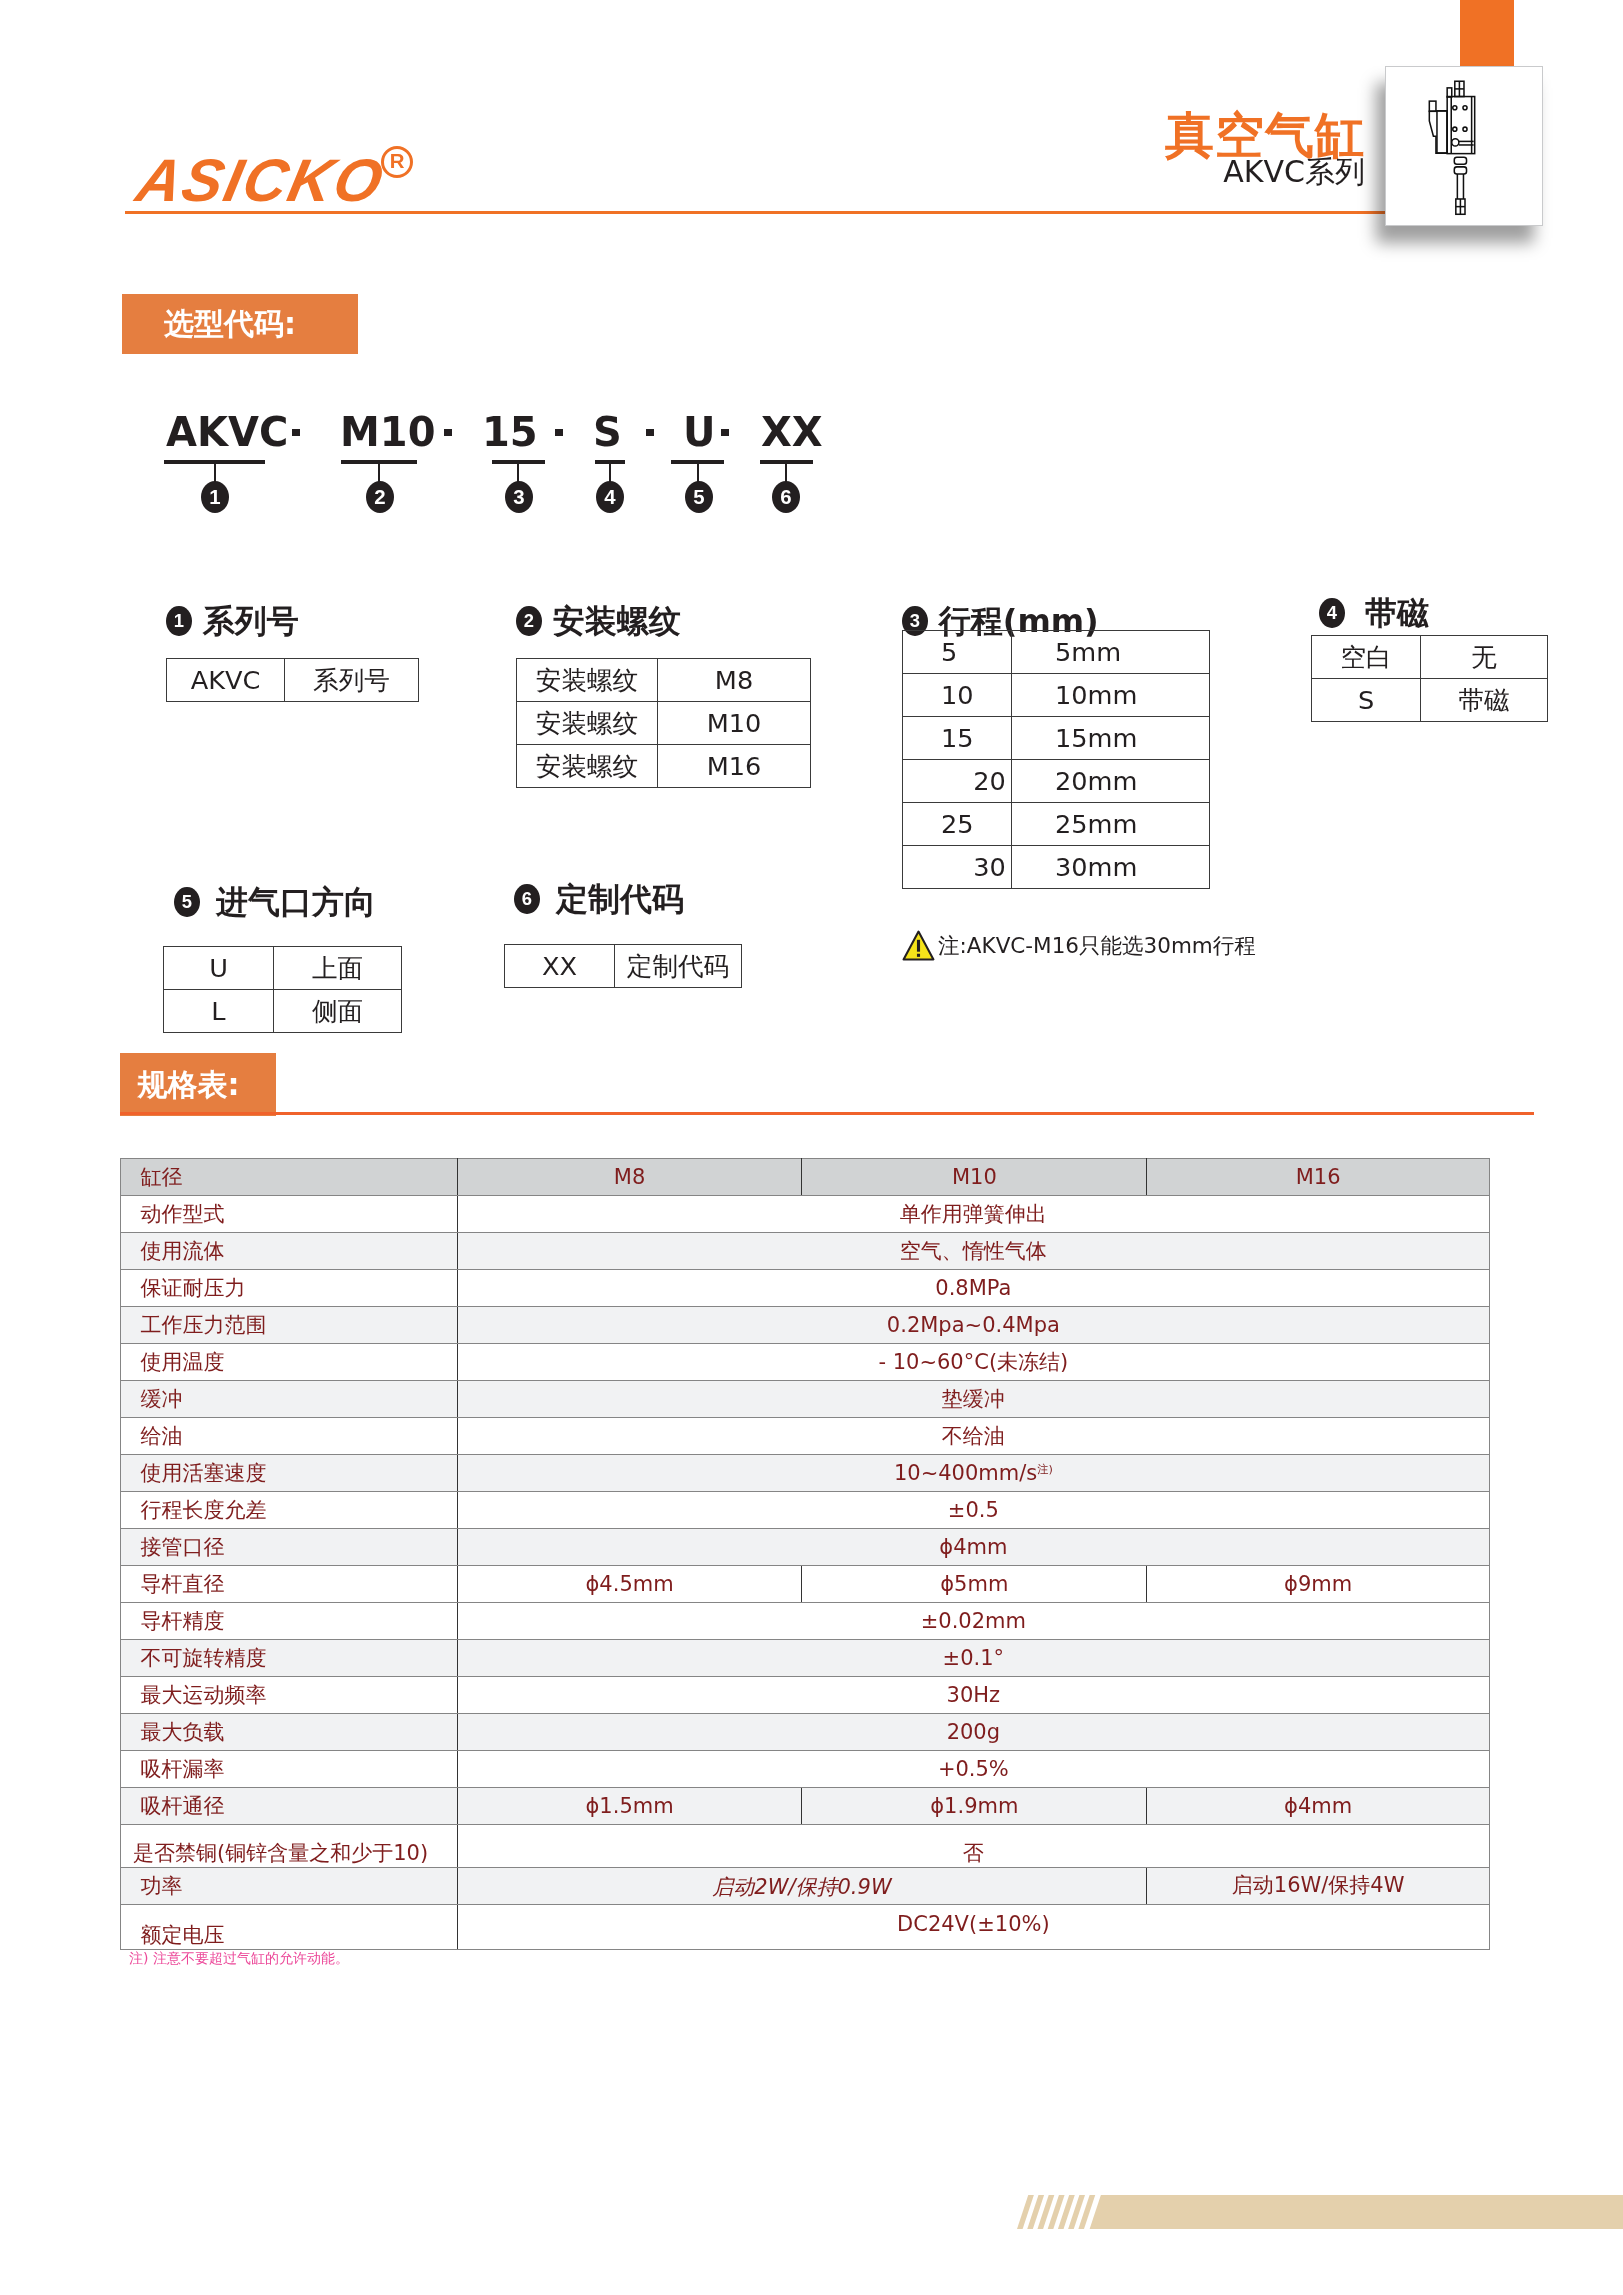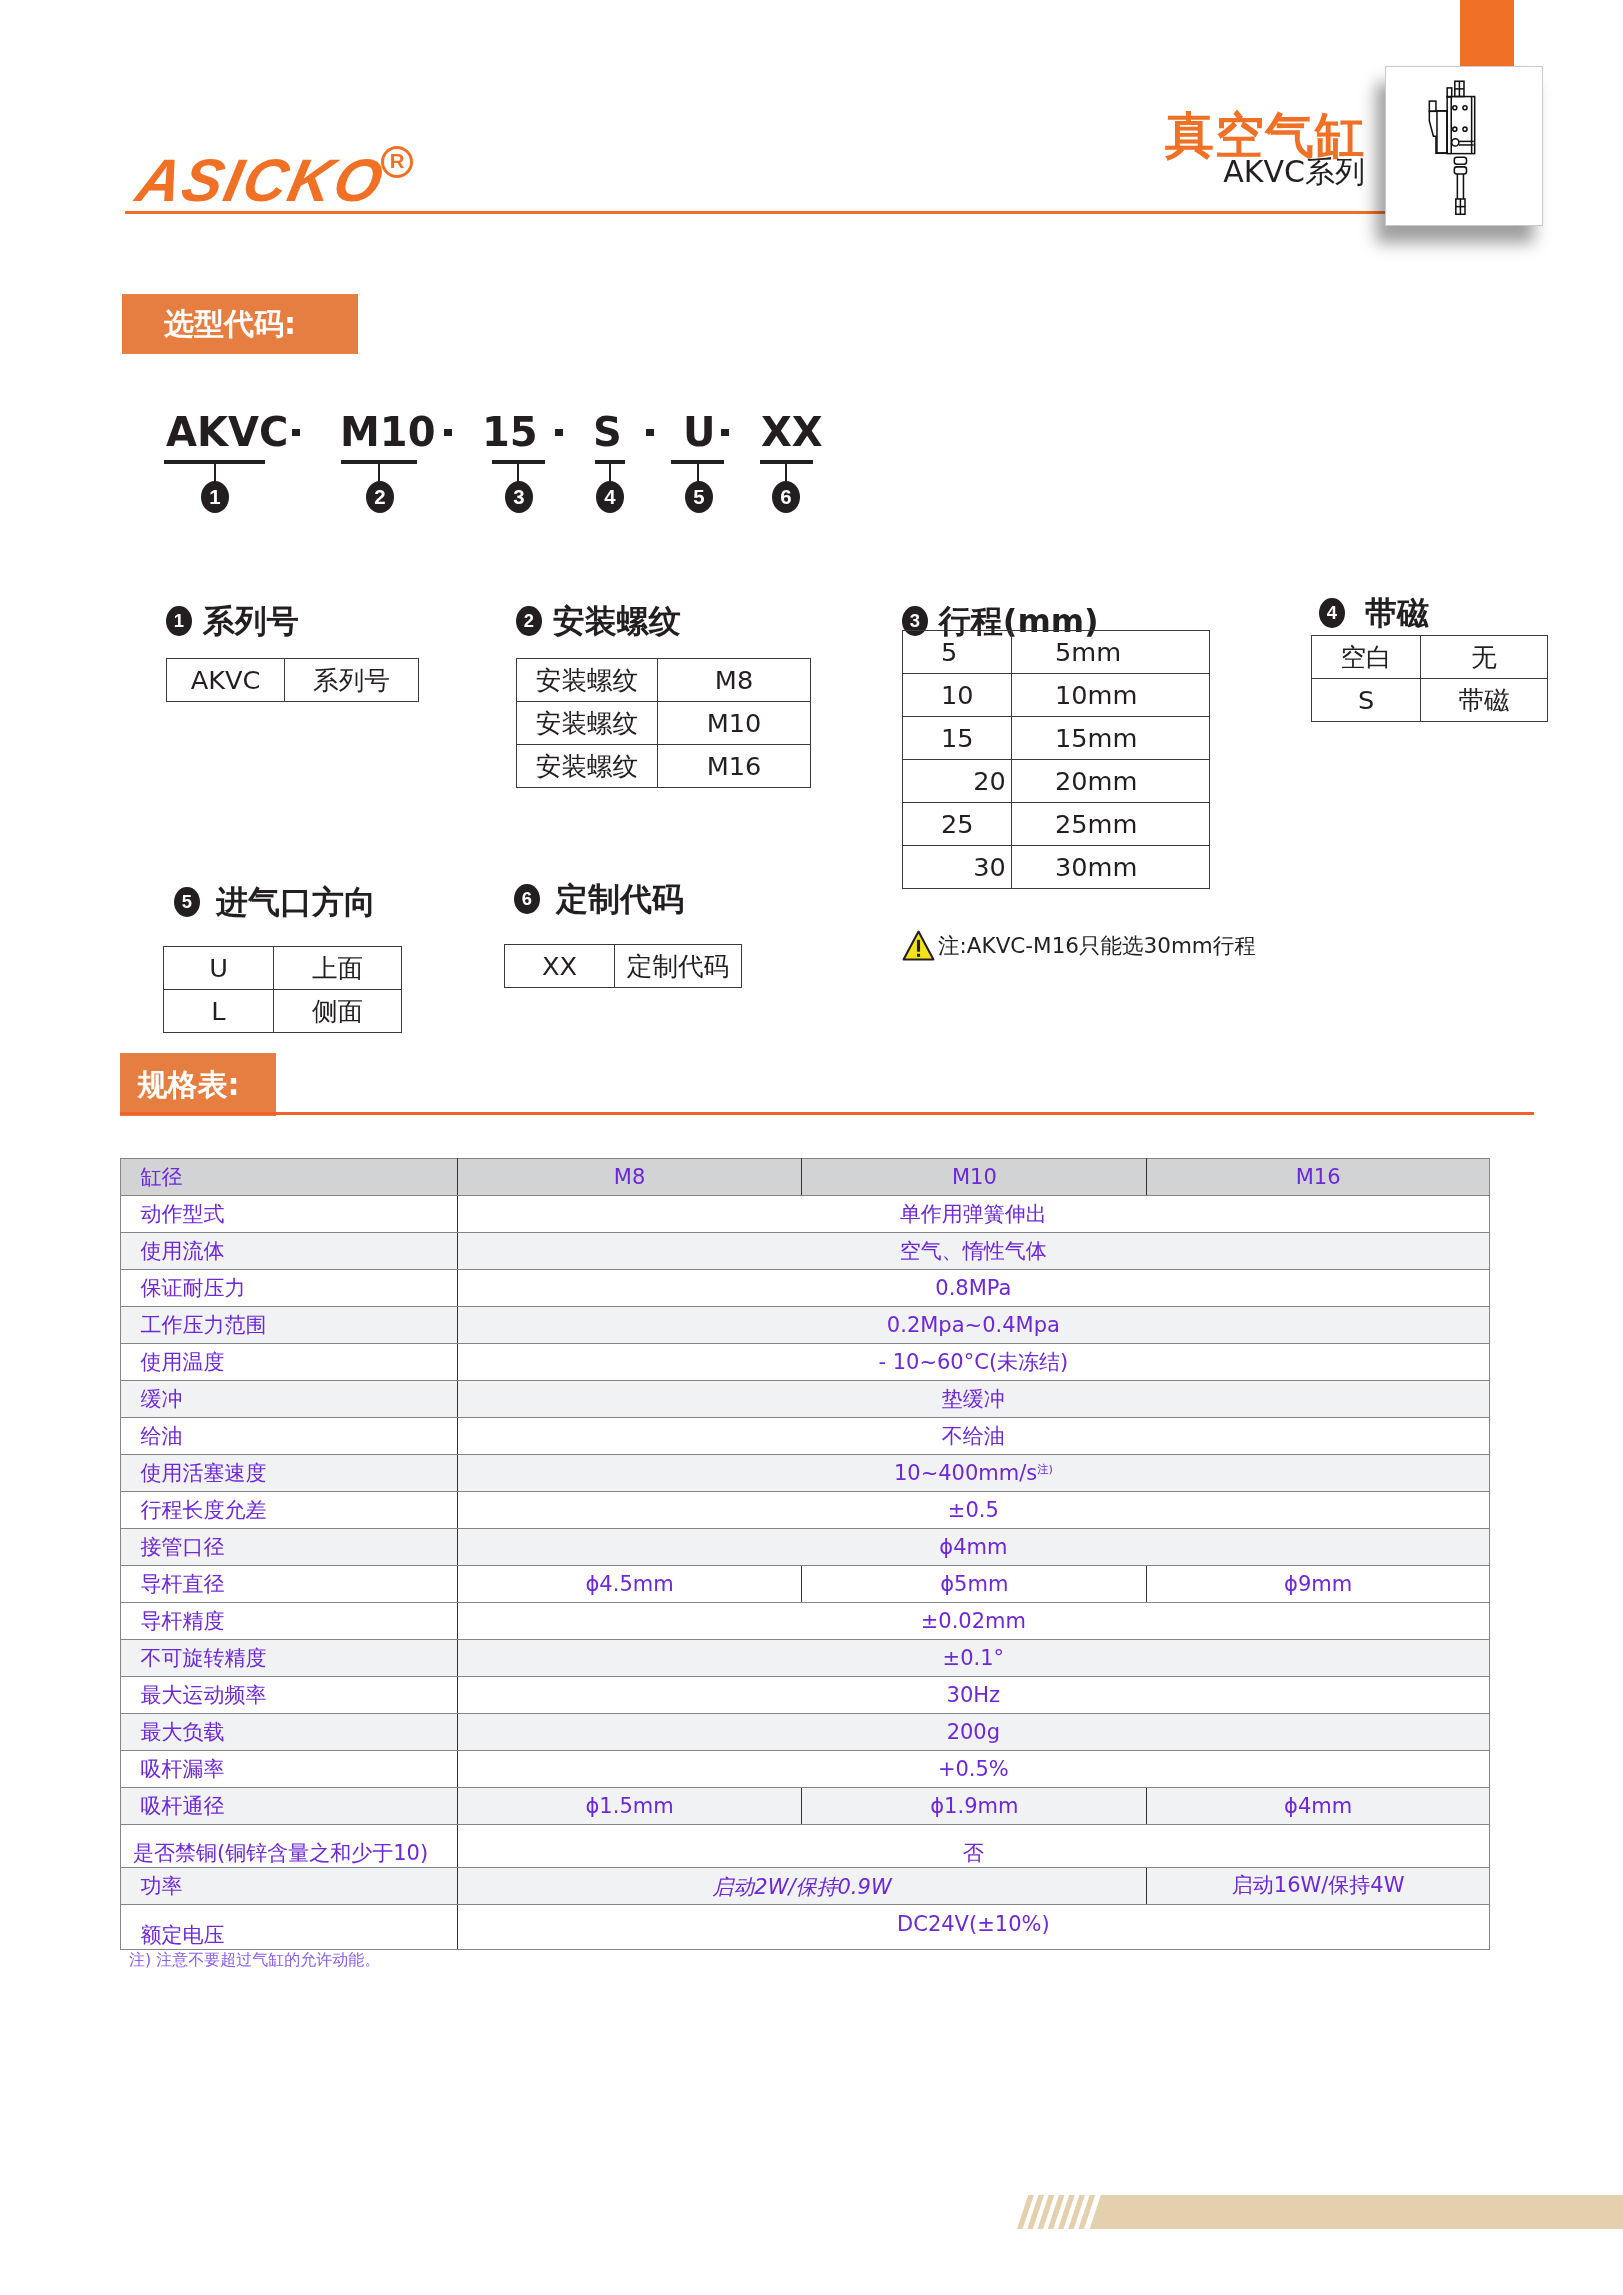--- a/index.html
+++ b/index.html
@@ -41,30 +41,30 @@
   .opt-title .circ { width: 25.6px; height: 30px; border-radius: 50%; background: #231f20; color: #fff; font-size: 18.4px;
                      display: inline-flex; align-items: center; justify-content: center; margin-right: 11.2px;
                      font-family: "Liberation Sans", sans-serif; }
   table.opt { position: absolute; border-collapse: collapse; font-size: 25.6px; color: #231f20; }
   table.opt td { border: 1.5px solid #3a3a3a; height: 43px; text-align: center; vertical-align: middle; padding: 0 5.1px; font-weight: normal; }
 
   .warn { left: 902px; top: 930px; display: flex; align-items: center; font-size: 21.5px; color: #231f20; }
   .warn svg { margin-right: 3.1px; }
 
   
-  table.spec { position: absolute; left: 120px; top: 1158px; width: 1370px; border-collapse: collapse; font-size: 21px; color: #6d28d9; }
+  table.spec { position: absolute; left: 120px; top: 1158px; width: 1370px; border-collapse: collapse; font-size: 21px; color: #7f1d1d; }
   table.spec td { height: 37px; border-top: 1.5px solid #858585; border-bottom: 1.5px solid #858585; text-align: center; vertical-align: middle; padding: 0; }
   table.spec td.lbl { text-align: left; padding-left: 19.4px; width: 337px; border-left: 1.5px solid #858585; border-right: 1px solid #333; }
   table.spec td.c { border-right: 1px solid #333; }
   table.spec td.last { border-right: 1.5px solid #858585; }
   table.spec tr.hdr td { background: #d1d3d4; }
   table.spec tr.alt td { background: #f1f2f3; }
   table.spec tr.tall td { height: 40px; }
   table.spec sup { font-size: 11.2px; vertical-align: 7.2px; }
-  .footnote { left: 129px; top: 1950px; font-size: 16px; color: #8b5cf6; }
+  .footnote { left: 129px; top: 1950px; font-size: 14px; color: #ec4899; }
 
   
   .footer-bar { left: 1017px; top: 2195px; width: 606px; height: 34px; }
 </style>
 </head>
 <body>
 
 <div class="abs logo">ASICKO</div>
 <div class="abs logo-reg">R</div>
 <div class="abs header-rule"></div>

